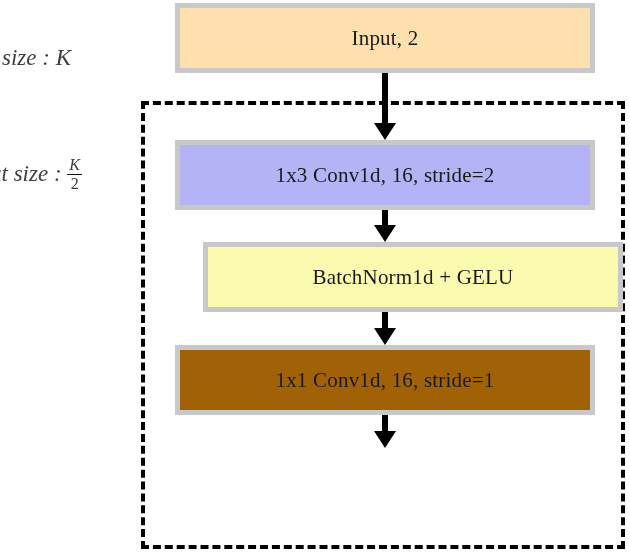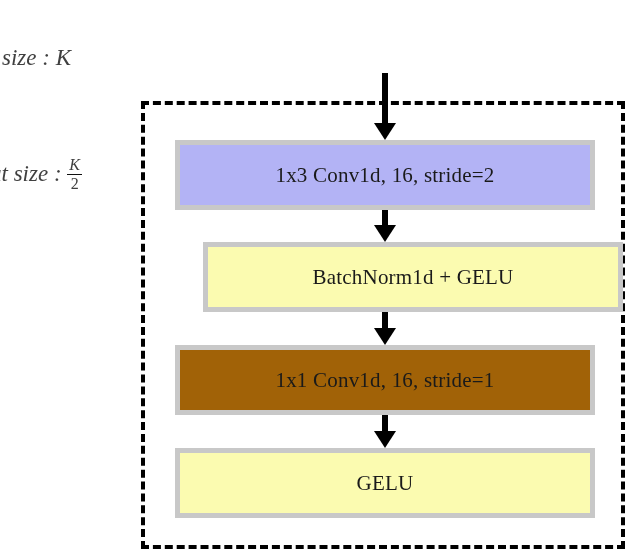--- a/index.html
+++ b/index.html
@@ -120,20 +120,23 @@
   <div class="dashed-group"></div>
 
   <div class="size-note note-input">
     <span>size : K</span>
   </div>
 
   <div class="size-note note-output">
     <span>ut size : </span><span class="frac"><span class="num">K</span><span class="den">2</span></span>
   </div>
 
+  <div class="layer-box box-input">
+    <span class="layer-label">Input, 2</span>
+  </div>
 
   <div class="arrow arrow-1"></div>
 
   <div class="layer-box box-conv1">
     <span class="layer-label">1x3 Conv1d, 16, stride=2</span>
   </div>
 
   <div class="arrow arrow-2"></div>
 
   <div class="layer-box box-bn">
@@ -141,17 +144,14 @@
   </div>
 
   <div class="arrow arrow-3"></div>
 
   <div class="layer-box box-conv2">
     <span class="layer-label">1x1 Conv1d, 16, stride=1</span>
   </div>
 
   <div class="arrow arrow-4"></div>
 
-  <div class="layer-box box-gelu">
-    <span class="layer-label">GELU</span>
-  </div>
 
 </div>
 
 </body></html>

